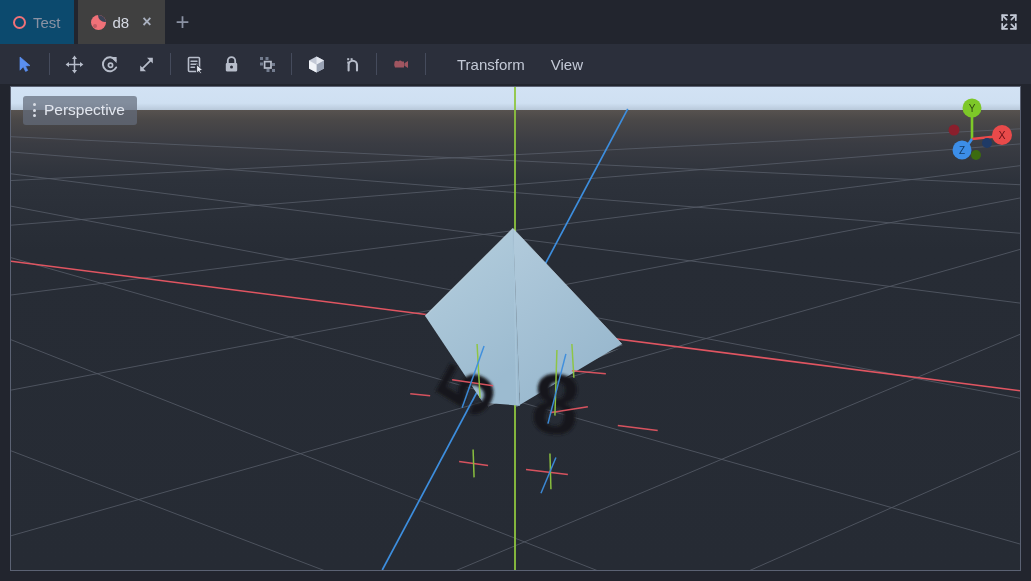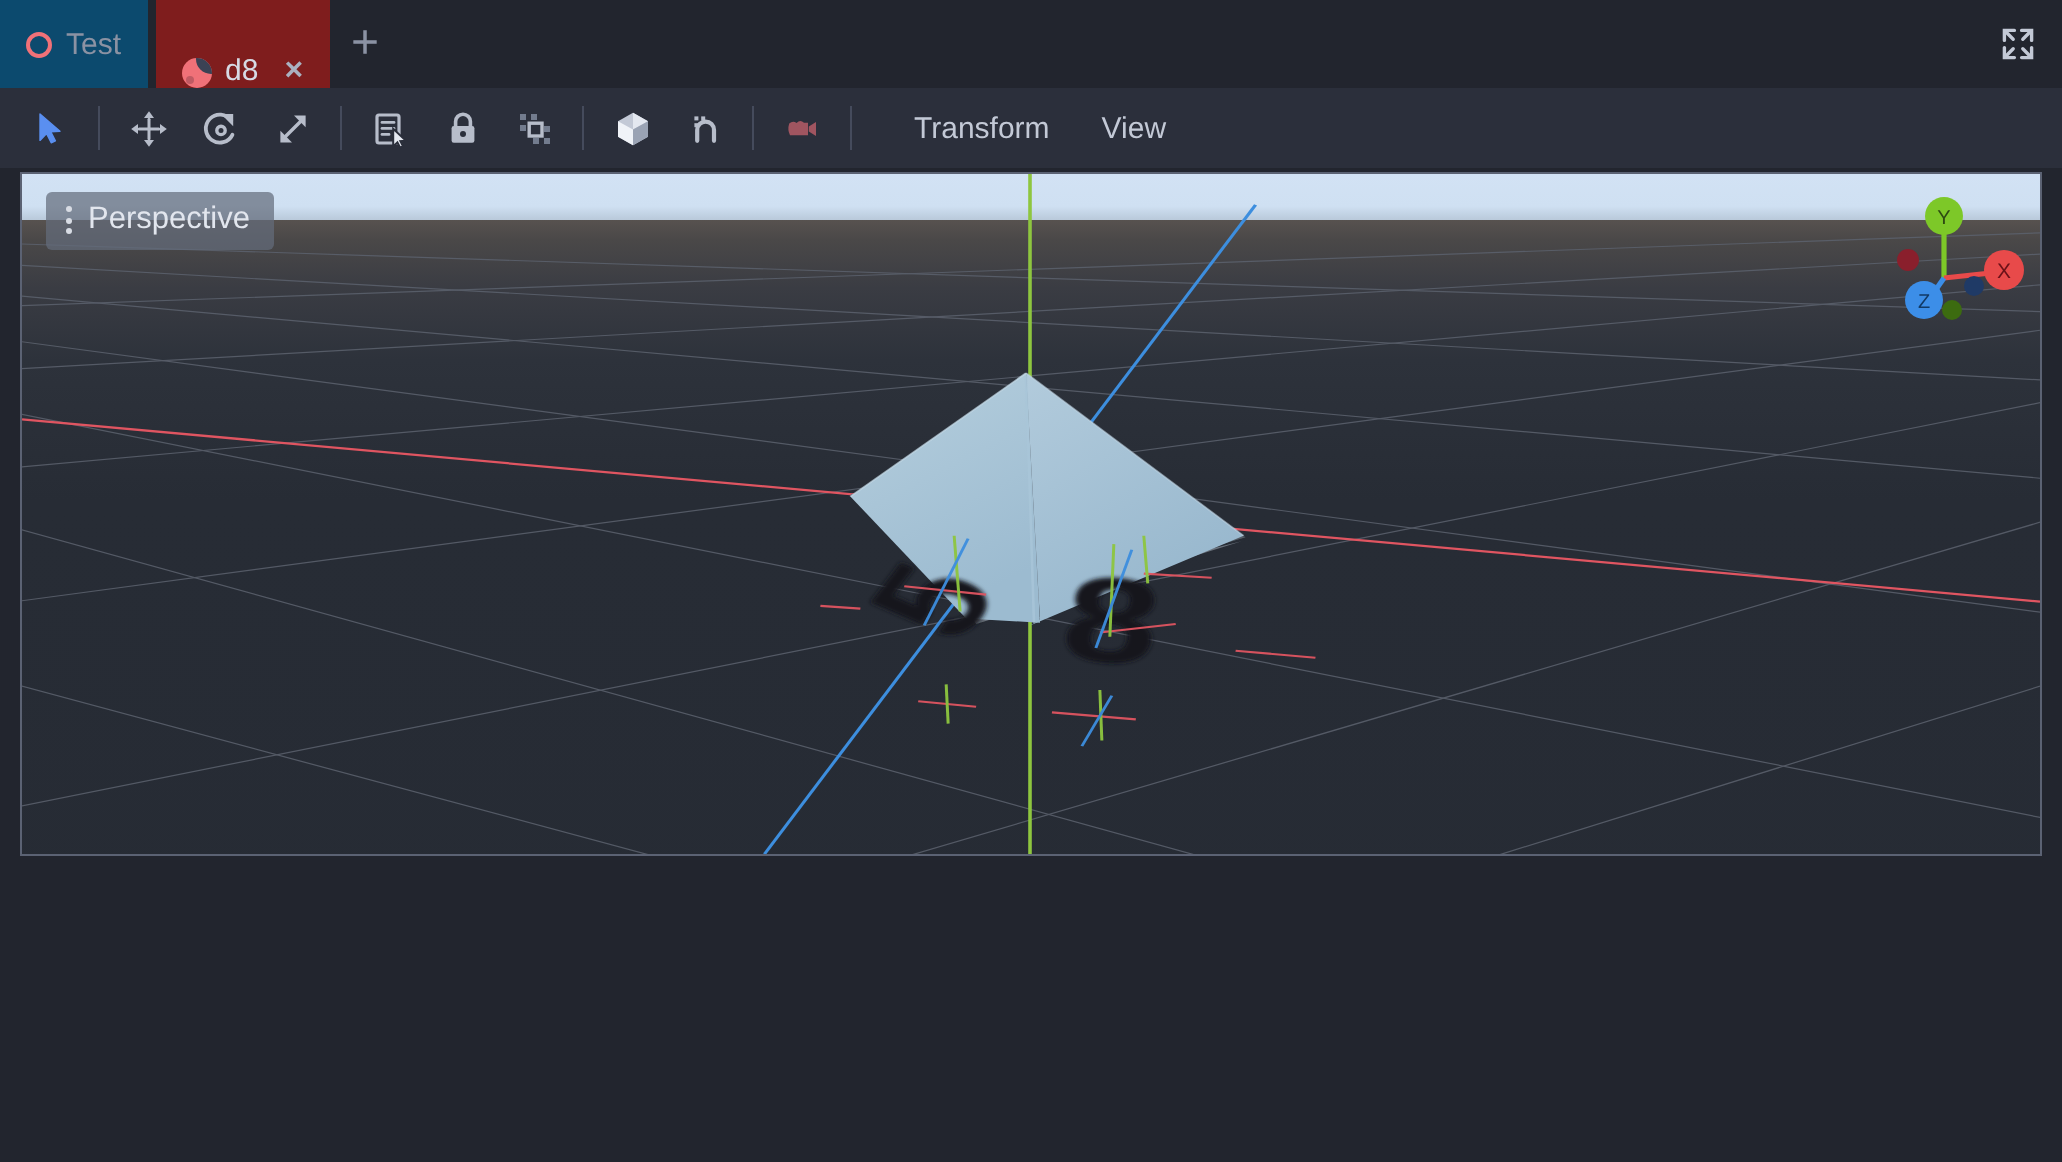--- a/index.html
+++ b/index.html
@@ -17,21 +17,21 @@
     position: absolute; top: 0; left: 0; width: 1031px; height: 44px;
     background: #22252e; display: flex; align-items: stretch;
   }
   .tab {
     display: flex; align-items: center; gap: 7px;
     padding: 0 13px; height: 44px; cursor: pointer;
     font-size: 15px; color: #8b92a3;
   }
   .tab.inactive { background: #2b2f3b; }
   .tab.inactive.first { background: #0c4a6e; }
-  .tab.active { background: #7f1d1d; color: #d6dae4; align-items: flex-end; }
+  .tab.active { background: #404040; color: #d6dae4; }
   .tab-sep { width: 2px; background: #22252e; }
   .tab-label { white-space: nowrap; }
   .tab-close {
     margin-left: 6px; font-size: 16px; line-height: 1; color: #aab1c0;
     font-weight: bold; cursor: pointer;
   }
   
   .ico-ring {
     width: 13px; height: 13px; border-radius: 50%;
     border: 2.2px solid #f07178; flex: 0 0 auto;
@@ -77,21 +77,21 @@
   .tb-sep { width: 1px; height: 22px; background: #454b5c; margin: 0 6px; }
   .tb-menu {
     padding: 5px 11px; margin: 0 2px; font-size: 15px;
     color: #c3c9d6; cursor: pointer; border-radius: 3px;
   }
   .tb-menu.firstmenu { margin-left: 14px; }
 
   
   .viewport {
     position: absolute; left: 10px; top: 86px;
-    width: 1011px; height: 342px;
+    width: 1011px; height: 485px;
     border: 1px solid #5b6273;
     overflow: hidden; background: #262b34;
   }
   .vp-inner { position: absolute; inset: 0; overflow: hidden; }
   .sky {
     position: absolute; left: 0; top: 0; width: 100%; height: 23px;
     background: linear-gradient(#d2e2f4, #cfe0f2 70%, #b9c9da 100%);
   }
   .ground {
     position: absolute; left: 0; top: 23px; width: 100%; height: 462px;

